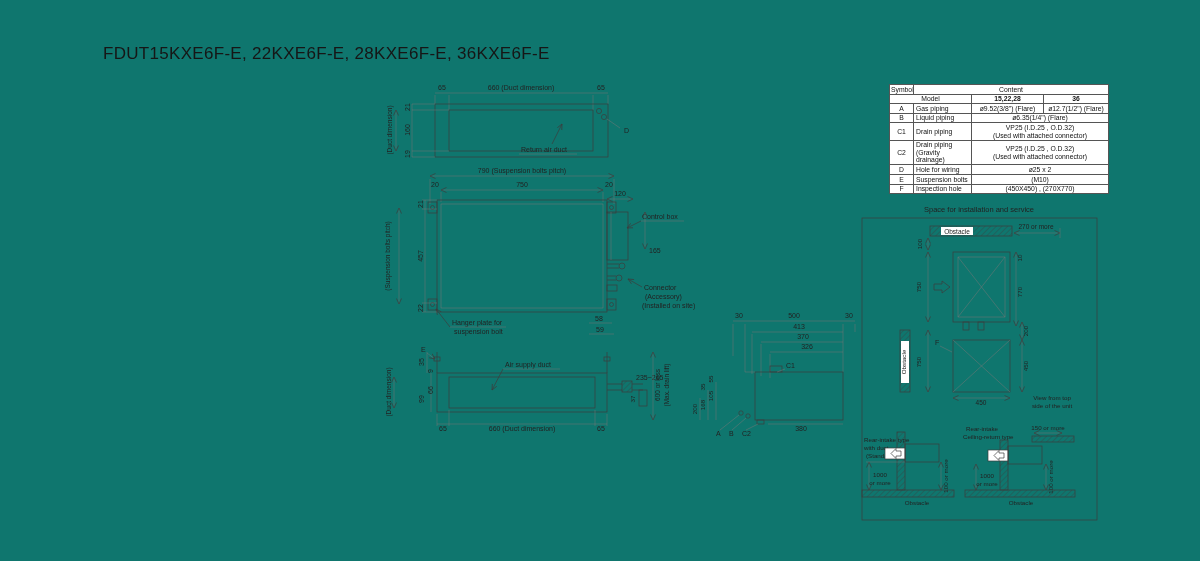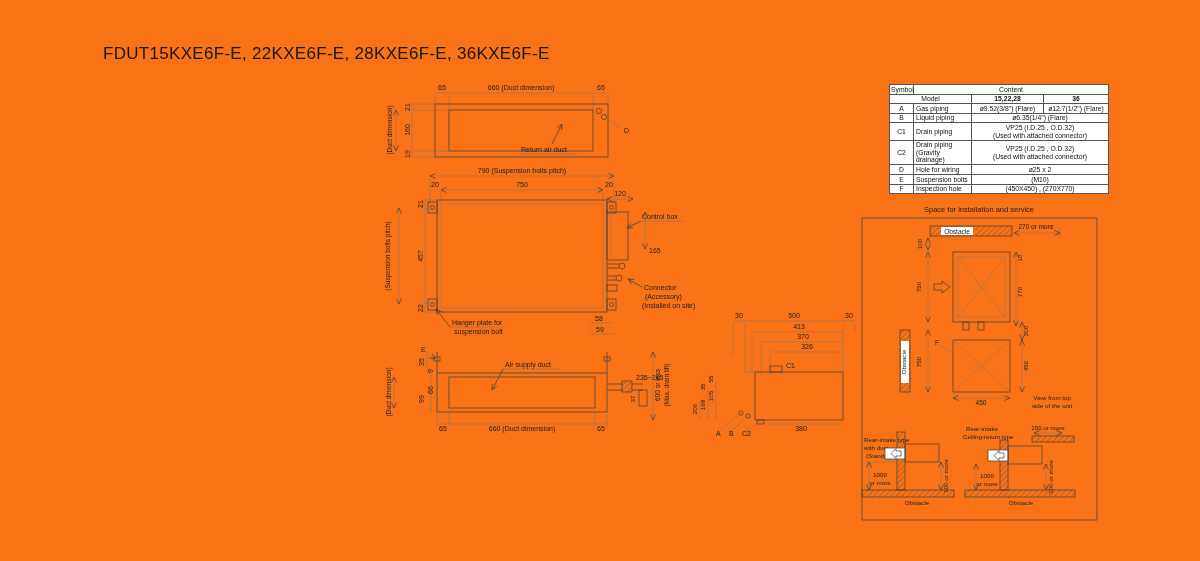--- a/index.html
+++ b/index.html
@@ -1,17 +1,17 @@
 <!DOCTYPE html>
 <html><head>
 <meta charset="utf-8">
 <style>
   *{margin:0;padding:0;box-sizing:border-box}
   html,body{width:1200px;height:561px;background:#fdfdfd;font-family:"Liberation Sans",sans-serif}
-  .page{position:absolute;left:0;top:0;width:1200px;height:561px;background:#f97316;overflow:hidden}
+  .page{position:absolute;left:0;top:0;width:1200px;height:561px;background:#0f766e;overflow:hidden}
   .title{position:absolute;left:103px;top:44px;font-size:17px;font-weight:500;letter-spacing:.3px;color:#161616}
   svg.draw{position:absolute;left:0;top:0}
   svg text{fill:#222;font-size:7px;font-family:"Liberation Sans",sans-serif;stroke:none}
   svg .mid{text-anchor:middle}
   svg .t6{font-size:6.2px}
   svg .t65{font-size:6.5px}
   svg line,svg rect,svg path,svg circle,svg polyline{stroke:#3c3c3c;stroke-width:.7;fill:none}
   svg .thin{stroke:#777;stroke-width:.5}
   svg .hatchfill{fill:url(#hatch);stroke:#3c3c3c;stroke-width:.7}
   svg .wbg{fill:#fff;stroke:none}

